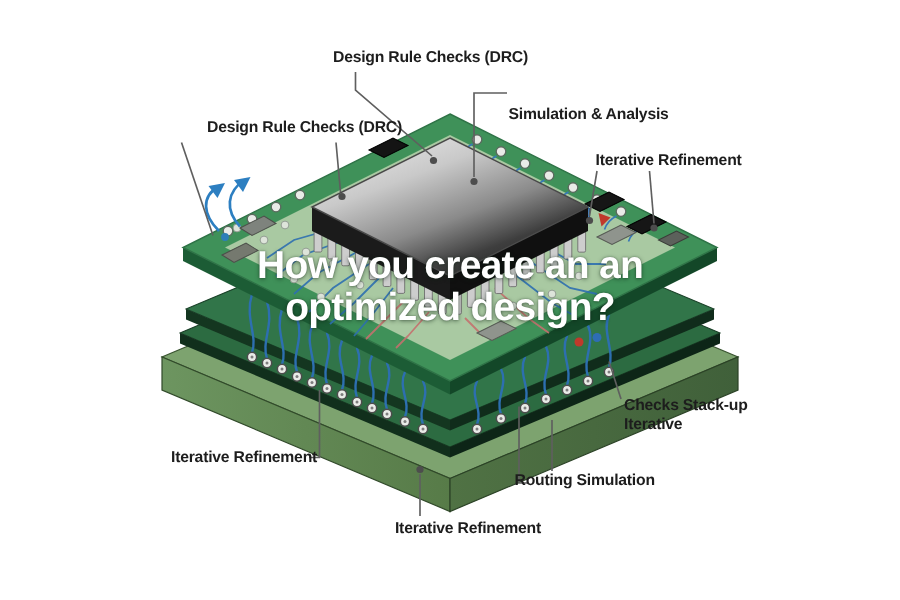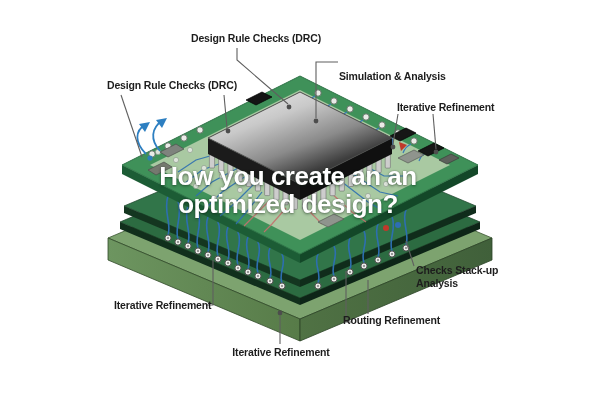--- a/index.html
+++ b/index.html
@@ -10,23 +10,23 @@
   }
   .stage svg{position:absolute;left:0;top:0;}
   .callout{
     position:absolute;
     font-size:10.5px;font-weight:700;letter-spacing:-0.15px;
     color:var(--label-text,#1d1d1d);
     white-space:nowrap;line-height:12.5px;
   }
   .callout .l2-indent{display:block;margin-left:-12px;}
   .callout span{display:block;}
-  .center-x{transform:translateX(-50%);}
+  .center-x{transform:translateX(-50%);margin-left:31px;}
   .overlay-question{
-    position:absolute;left:108px;top:162px;width:360px;
+    position:absolute;left:120px;top:162px;width:360px;
     text-align:center;
     font-size:26px;font-weight:700;letter-spacing:-0.5px;line-height:28px;
     color:var(--overlay-text,#fff);
     text-shadow:0 1px 3px rgba(15,35,20,.55), 0 0 1px rgba(15,35,20,.4);
   }
   .f-base-top{fill:var(--base-top,#7da36f);}
   .f-board-rim{fill:var(--board-rim,#3f9159);}
   .f-board-top{fill:var(--board-top,#a9c9a2);}
   .f-board-edge{fill:var(--board-edge,#1c5c35);}
   .s-wire{stroke:var(--wire-blue,#2d6fb0);}
@@ -287,25 +287,25 @@
   <div class="callout center-x" style="left:256px;top:32px">Design Rule Checks (DRC)</div>
 
   <div class="callout center-x" style="left:172px;top:79px">Design Rule Checks (DRC)</div>
 
   <div class="callout" style="left:339px;top:70px">Simulation &amp; Analysis</div>
 
   <div class="callout" style="left:397px;top:101px">Iterative Refinement</div>
 
   <div class="callout" style="left:416px;top:264px">
     <span>Checks Stack-up</span>
-    <span>Analysis</span>
+    <span>Iterative</span>
   </div>
 
   <div class="callout" style="left:355px;top:314px">
-    <span class="l2-indent">Routing Refinement</span>
+    <span class="l2-indent">Routing Simulation</span>
   </div>
 
   <div class="callout" style="left:114px;top:299px">Iterative Refinement</div>
 
   <div class="callout center-x" style="left:281px;top:346px">Iterative Refinement</div>
 
   <div class="overlay-question">
     <span>How you create an</span>
     <span>an optimized design?</span>
   </div>

